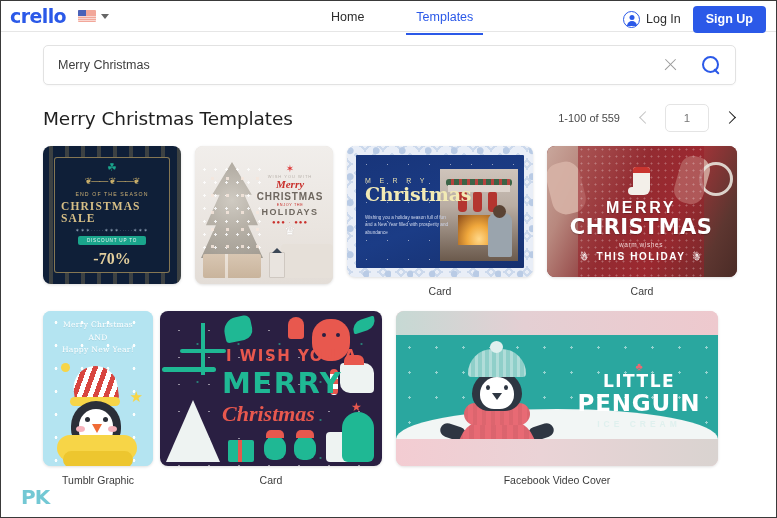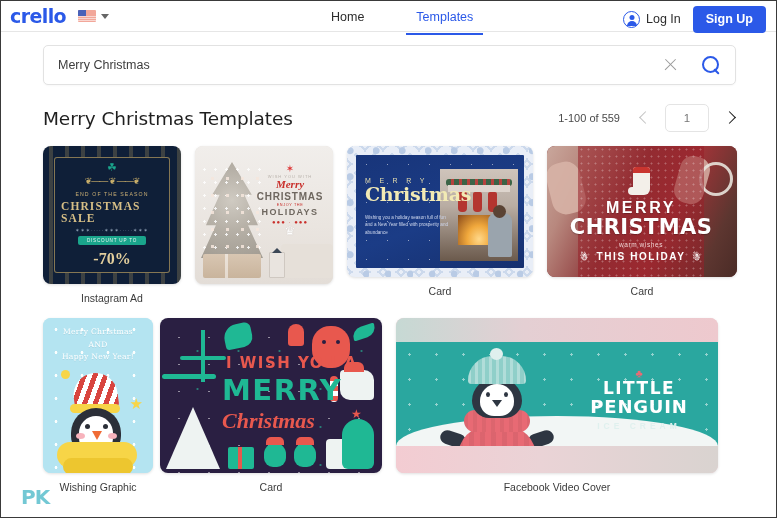--- a/index.html
+++ b/index.html
@@ -743,21 +743,21 @@
   }
   .t7 .brand {
     position: absolute; left: 178px; top: 26px; width: 130px; text-align: center;
   }
   .t7 .cone { color: #e86a74; font-size: 11px; line-height: 1; }
   .t7 .l1 {
     color: #fff; font-size: 17px; font-weight: 700; letter-spacing: 1.5px;
     font-family: "DejaVu Sans", sans-serif; line-height: 1.1;
   }
   .t7 .l2 {
-    color: #fff; font-size: 18px; font-weight: 700; letter-spacing: .8px;
+    color: #fff; font-size: 23px; font-weight: 700; letter-spacing: .8px;
     font-family: "DejaVu Sans", sans-serif; line-height: 1.05;
   }
   .t7 .l3 {
     color: #dff0ee; font-size: 8.5px; letter-spacing: 4px; margin-top: 4px;
     font-weight: 700;
   }
 
   
   .watermark {
     position: absolute;
@@ -830,21 +830,20 @@
           <div class="inner">
             <div class="orn">☘</div>
             <div class="flourish">❦—— ❦ ——❦</div>
             <div class="eos">END OF THE SEASON</div>
             <div class="sale">CHRISTMAS SALE</div>
             <div class="dots">✶✶✶·····✶✶✶·····✶✶✶</div>
             <div class="badge">DISCOUNT UP TO</div>
             <div class="pct">-70%</div>
           </div>
         </div>
-        <div class="cap">Instagram Ad</div>
       </div>
 
       <div class="spacer-1"></div>
 
       <div class="card">
         <div class="thumb t2">
           <div class="room"></div>
           <div class="sofa"></div>
           <div class="tree"></div>
           <div class="tree-dots"></div>
@@ -931,21 +930,21 @@
           <div class="head"></div>
           <div class="face"></div>
           <div class="cheek cheek-l"></div>
           <div class="cheek cheek-r"></div>
           <div class="eye eye-l"></div>
           <div class="eye eye-r"></div>
           <div class="beak"></div>
           <div class="scarf"></div>
           <div class="scarf2"></div>
         </div>
-        <div class="cap">Wishing Graphic</div>
+        <div class="cap">Tumblr Graphic</div>
       </div>
 
       <div class="spacer-g"></div>
 
       <div class="card">
         <div class="thumb t6">
           <div class="bgdots"></div>
           <div class="chand"></div>
           <div class="chand-b"></div>
           <div class="sanhat"></div>

